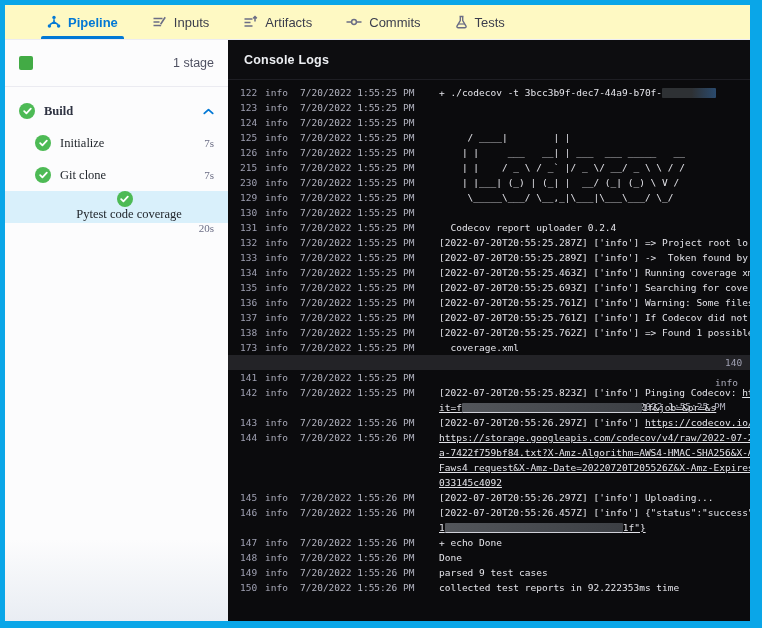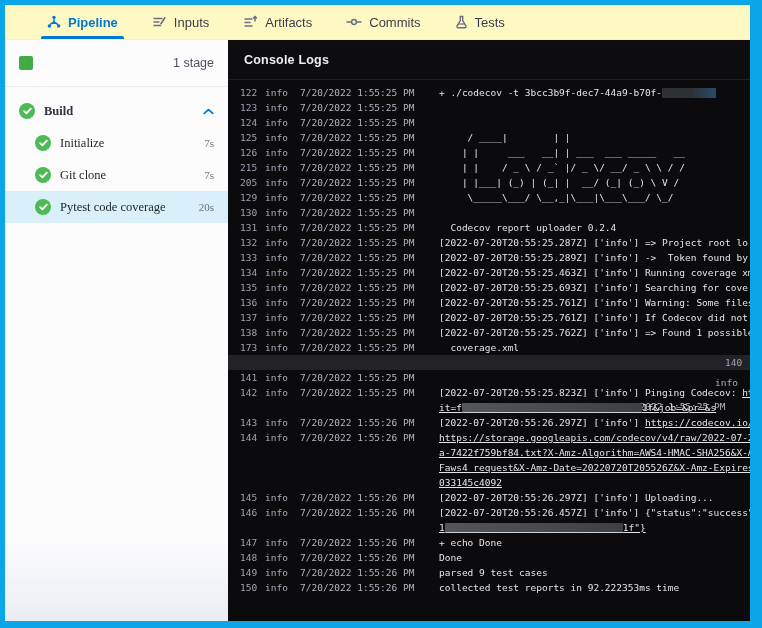--- a/index.html
+++ b/index.html
@@ -35,21 +35,21 @@
   .stage-list { padding-top:8px; }
   .srow { height:32px; display:flex; align-items:center; padding:0 14px; cursor:pointer;font-family:Liberation Serif, serif; }
   .srow .check { width:16px; height:16px; border-radius:50%; background:#4dba55; flex:0 0 16px;
                  display:flex; align-items:center; justify-content:center; }
   .srow .check svg { display:block; }
   .srow .slabel { margin-left:9px; font-size:12.5px; color:#22272d; }
   .srow.group .slabel { font-weight:bold; color:#2f3342; }
   .srow .sdur { margin-left:auto; font-size:11px; color:#6b6d85; }
   .srow .chev { margin-left:auto; color:#0278d5; display:flex; }
   .srow.child { padding-left:30px; }
-  .srow.selected { background:#d9f0fb; }
+  .srow.selected { background:#d9f0fb;flex-direction:column; }
 
   
   .console { flex:1; background:#0b0b0d; display:flex; flex-direction:column; min-width:0; }
   .console-head { height:40px; flex:0 0 40px; display:flex; align-items:center; padding:0 16px;
                   background:#0d0d10; border-bottom:1px solid #1e1e24; }
   .console-title { font-size:12.5px; font-weight:bold; color:#eceef2; letter-spacing:.2px; }
   .log-rows { flex:1; overflow:hidden; padding-top:5px;
               font-family:"DejaVu Sans Mono", monospace; font-size:9.5px; }
   .log-row { display:flex; align-items:flex-end; height:15px; line-height:15px;
              padding-left:12px; white-space:pre; }
@@ -177,21 +177,21 @@
         <div class="console-head">
           <span class="console-title">Console Logs</span>
         </div>
         <div class="log-rows">
             <div class="log-row"><span class="c-num">122</span><span class="c-lvl">info</span><span class="c-time">7/20/2022 1:55:25 PM</span><span class="c-msg"><span class="">+ ./codecov -t 3bcc3b9f-dec7-44a9-b70f-</span><span class="redact blue" style="width:54px"></span></span></div>
             <div class="log-row"><span class="c-num">123</span><span class="c-lvl">info</span><span class="c-time">7/20/2022 1:55:25 PM</span></div>
             <div class="log-row"><span class="c-num">124</span><span class="c-lvl">info</span><span class="c-time">7/20/2022 1:55:25 PM</span></div>
             <div class="log-row"><span class="c-num">125</span><span class="c-lvl">info</span><span class="c-time">7/20/2022 1:55:25 PM</span><span class="c-msg"><span class="">     / ____|        | |</span></span></div>
             <div class="log-row"><span class="c-num">126</span><span class="c-lvl">info</span><span class="c-time">7/20/2022 1:55:25 PM</span><span class="c-msg"><span class="">    | |     ___   __| | ___  ___ _____   __</span></span></div>
             <div class="log-row"><span class="c-num">215</span><span class="c-lvl">info</span><span class="c-time">7/20/2022 1:55:25 PM</span><span class="c-msg"><span class="">    | |    / _ \ / _` |/ _ \/ __/ _ \ \ / /</span></span></div>
-            <div class="log-row"><span class="c-num">205</span><span class="c-lvl">info</span><span class="c-time">7/20/2022 1:55:25 PM</span><span class="c-msg"><span class="">    | |___| (_) | (_| |  __/ (_| (_) \ V /</span></span></div>
+            <div class="log-row"><span class="c-num">230</span><span class="c-lvl">info</span><span class="c-time">7/20/2022 1:55:25 PM</span><span class="c-msg"><span class="">    | |___| (_) | (_| |  __/ (_| (_) \ V /</span></span></div>
             <div class="log-row"><span class="c-num">129</span><span class="c-lvl">info</span><span class="c-time">7/20/2022 1:55:25 PM</span><span class="c-msg"><span class="">     \_____\___/ \__,_|\___|\___\___/ \_/</span></span></div>
             <div class="log-row"><span class="c-num">130</span><span class="c-lvl">info</span><span class="c-time">7/20/2022 1:55:25 PM</span><span class="c-msg"><span class=""></span></span></div>
             <div class="log-row"><span class="c-num">131</span><span class="c-lvl">info</span><span class="c-time">7/20/2022 1:55:25 PM</span><span class="c-msg"><span class="">  Codecov report uploader 0.2.4</span></span></div>
             <div class="log-row"><span class="c-num">132</span><span class="c-lvl">info</span><span class="c-time">7/20/2022 1:55:25 PM</span><span class="c-msg"><span class="">[2022-07-20T20:55:25.287Z] ['info'] =&gt; Project root lo</span></span></div>
             <div class="log-row"><span class="c-num">133</span><span class="c-lvl">info</span><span class="c-time">7/20/2022 1:55:25 PM</span><span class="c-msg"><span class="">[2022-07-20T20:55:25.289Z] ['info'] -&gt;  Token found by</span></span></div>
             <div class="log-row"><span class="c-num">134</span><span class="c-lvl">info</span><span class="c-time">7/20/2022 1:55:25 PM</span><span class="c-msg"><span class="">[2022-07-20T20:55:25.463Z] ['info'] Running coverage xm</span></span></div>
             <div class="log-row"><span class="c-num">135</span><span class="c-lvl">info</span><span class="c-time">7/20/2022 1:55:25 PM</span><span class="c-msg"><span class="">[2022-07-20T20:55:25.693Z] ['info'] Searching for cove</span></span></div>
             <div class="log-row"><span class="c-num">136</span><span class="c-lvl">info</span><span class="c-time">7/20/2022 1:55:25 PM</span><span class="c-msg"><span class="">[2022-07-20T20:55:25.761Z] ['info'] Warning: Some files</span></span></div>
             <div class="log-row"><span class="c-num">137</span><span class="c-lvl">info</span><span class="c-time">7/20/2022 1:55:25 PM</span><span class="c-msg"><span class="">[2022-07-20T20:55:25.761Z] ['info'] If Codecov did not</span></span></div>
             <div class="log-row"><span class="c-num">138</span><span class="c-lvl">info</span><span class="c-time">7/20/2022 1:55:25 PM</span><span class="c-msg"><span class="">[2022-07-20T20:55:25.762Z] ['info'] =&gt; Found 1 possible</span></span></div>

